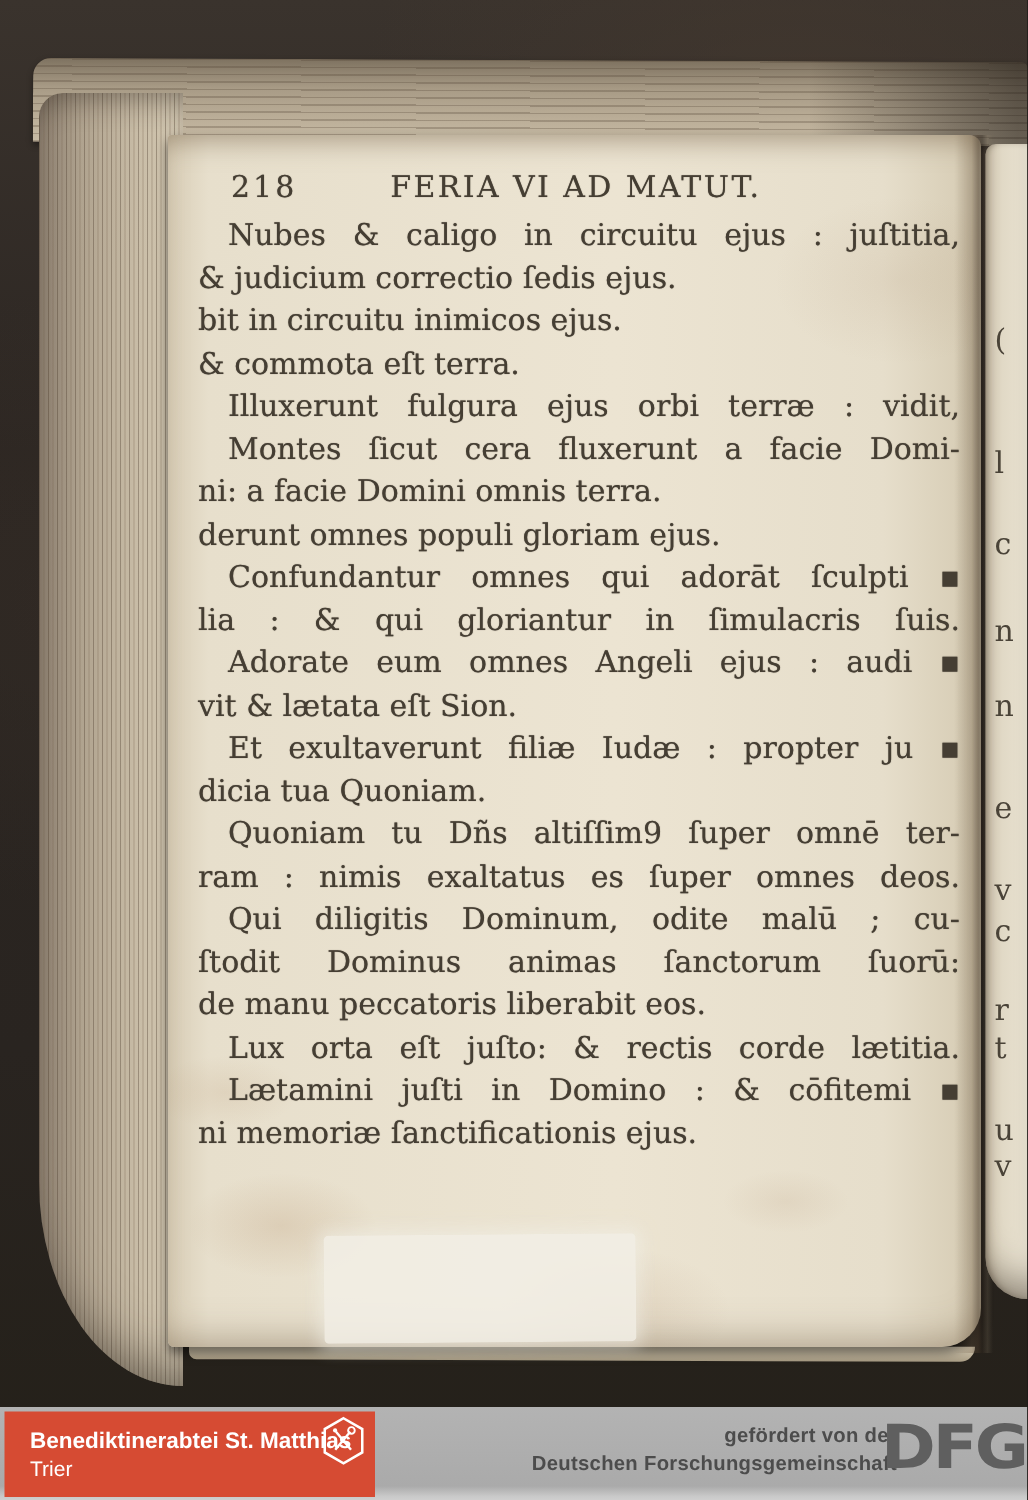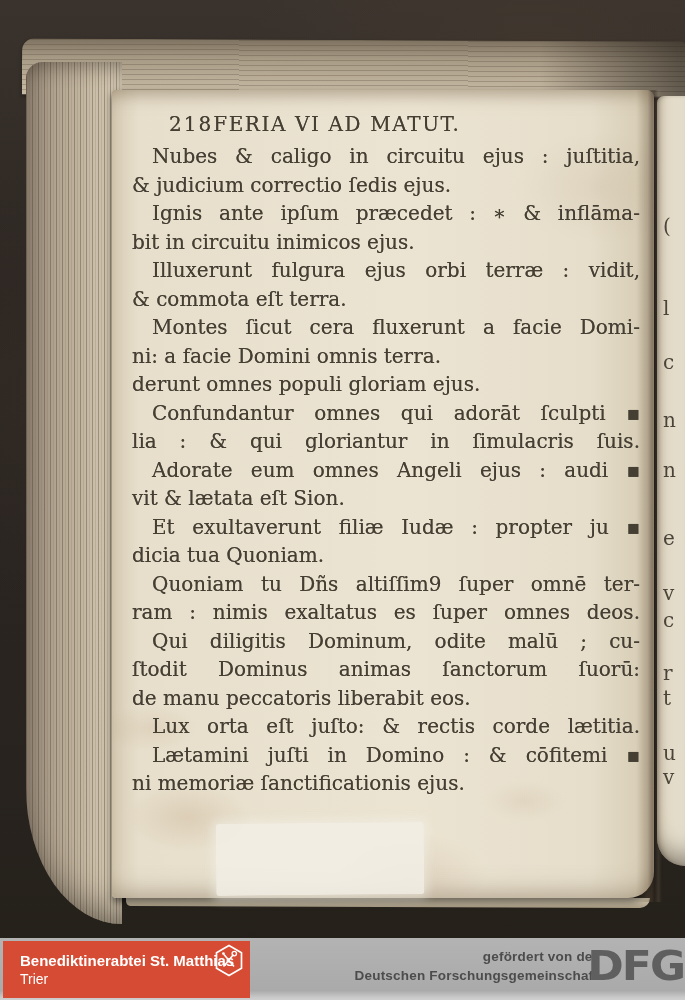--- a/index.html
+++ b/index.html
@@ -68,22 +68,22 @@
     box-shadow:0 0 10px 4px rgba(241,238,229,.55);
     transform:rotate(-.5deg); border-radius:3px;
   }
   
   .textblock{
     position:absolute; left:132px; top:112px; width:508px;
     color:#453e33; font-size:20px;
     text-shadow:0 0 .6px rgba(69,62,51,.75);
   }
   .header-row{display:flex; align-items:baseline; height:26px; font-size:20px;}
-  .page-num{margin-left:37px; letter-spacing:2px;}
-  .header-title{letter-spacing:1.6px;}
+  .page-num{margin-left:22px; letter-spacing:2px;}
+  .header-title{margin-left:62px; letter-spacing:1.6px;}
   .verses{margin-top:4px;}
   .l{height:28.5px; line-height:28.5px; white-space:nowrap; overflow:visible;}
   .l.full{text-align:justify; text-align-last:justify;}
   .l.first{padding-left:20px;}
   
   .bottombar{
     position:absolute; left:0; top:938px; width:685px; height:62px;
     background:linear-gradient(180deg,#b3b3b3 0%, #aaaaaa 85%, #c9c9c9 96%, #cfcfcf 100%);
     font-family:"Liberation Sans","DejaVu Sans",sans-serif;
   }
@@ -136,26 +136,25 @@
     <div class="header-row">
       <span class="page-num">218</span>
       <span class="header-title">FERIA VI AD MATUT.</span>
     </div>
     <div class="verses">
       <div>
         <div class="l first full">Nubes &amp; caligo in circuitu ejus : juſtitia,</div>
         <div class="l">&amp; judicium correctio ſedis ejus.</div>
       </div>
       <div>
-        <div class="l first full">Ignis ante ipſum præcedet : ∗ &amp; inflāma-</div>
         <div class="l">bit in circuitu inimicos ejus.</div>
       </div>
       <div>
+        <div class="l">&amp; commota eſt terra.</div>
         <div class="l first full">Illuxerunt fulgura ejus orbi terræ : vidit,</div>
-        <div class="l">&amp; commota eſt terra.</div>
       </div>
       <div>
         <div class="l first full">Montes ſicut cera fluxerunt a facie Domi-</div>
         <div class="l">ni: a facie Domini omnis terra.</div>
       </div>
       <div>
         <div class="l">derunt omnes populi gloriam ejus.</div>
       </div>
       <div>
         <div class="l first full">Confundantur omnes qui adorāt ſculpti ▪</div>

